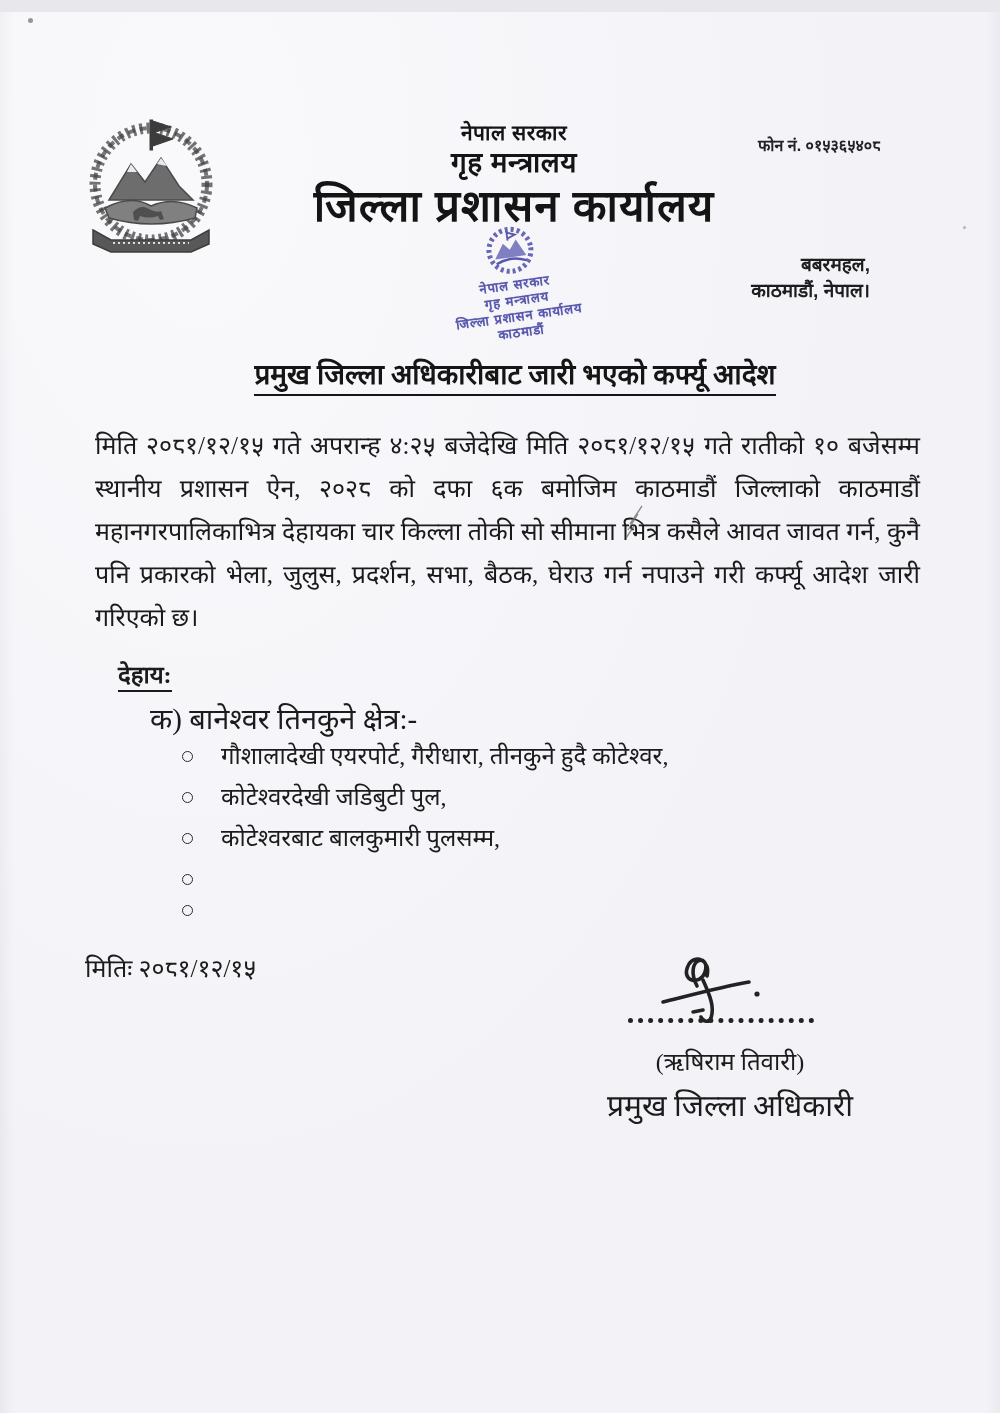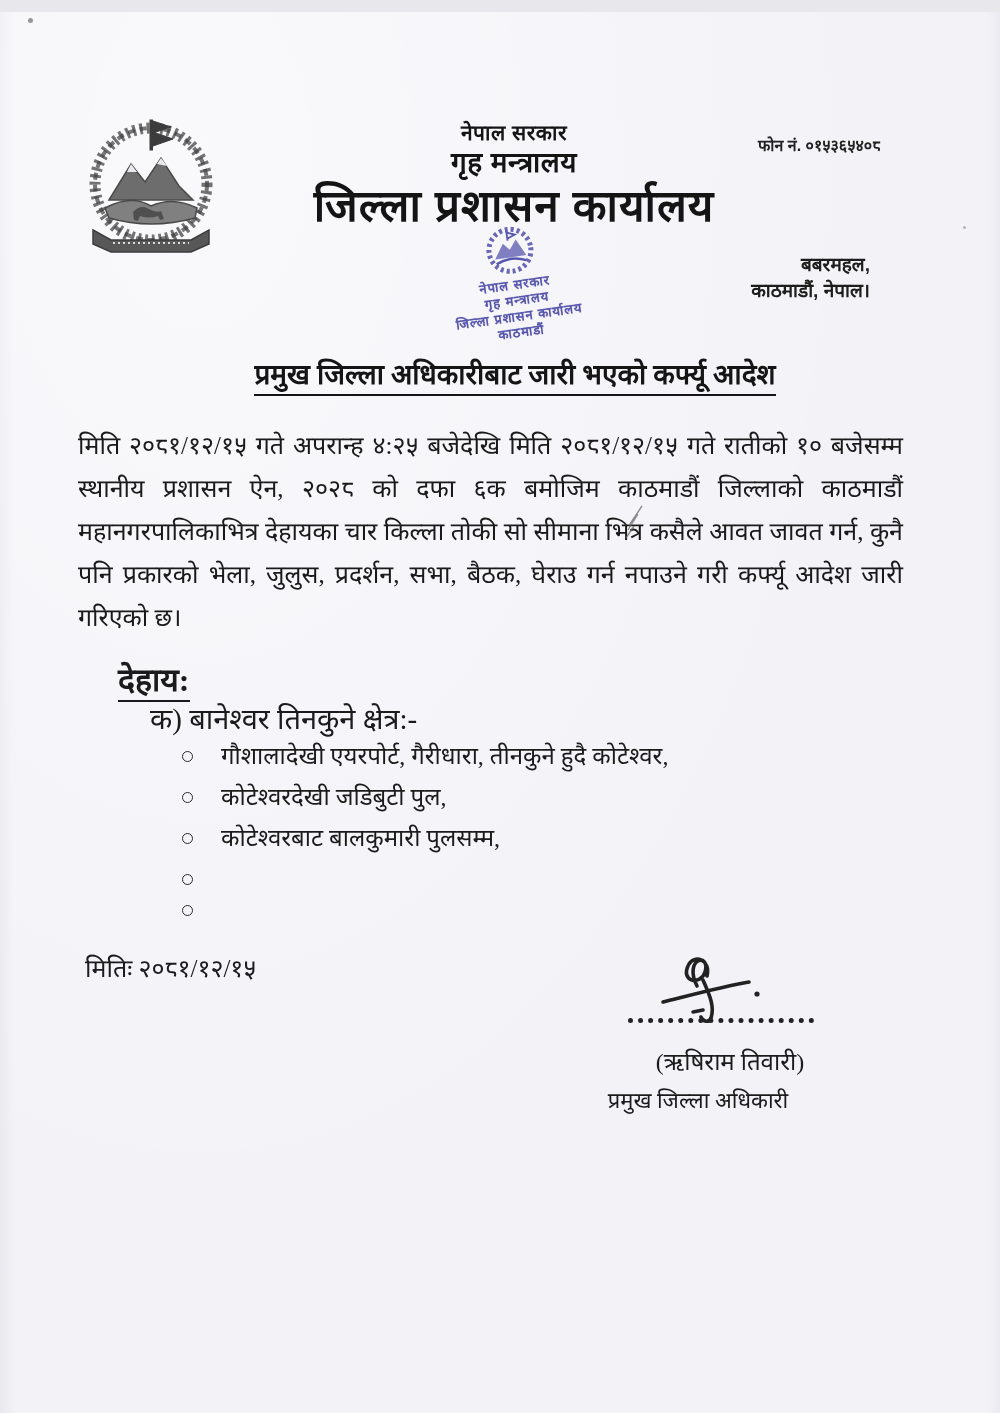--- a/index.html
+++ b/index.html
@@ -50,38 +50,38 @@
     text-shadow:0 0 1px rgba(74,74,168,.35);}
   .stamp svg{display:block;margin:0 auto 1px auto;}
   
   .doc-title{
     left:0;top:342px;width:1000px;text-align:center;transform:translateX(15px);
     font-size:28px;font-weight:600;color:#151515;
   }
   .doc-title span{border-bottom:2.5px solid #151515;padding-bottom:4px;}
   
   .body-par{
-    left:78px;top:412px;width:825px;
+    left:95px;top:412px;width:825px;
     font-size:25px;line-height:43px;text-align:justify;color:#1a1a1a;
   }
   .dehaya{
-    left:118px;top:645px;font-size:32px;font-weight:600;
+    left:118px;top:645px;font-size:24px;font-weight:600;
   }
   .dehaya span{border-bottom:2px solid #1a1a1a;padding-bottom:2px;}
   .section-label{left:150px;top:686px;font-size:29px;}
   .bullet-list{left:182px;top:728px;width:740px;}
   .bullet-row{display:flex;align-items:flex-start;margin-bottom:9px;font-size:24px;line-height:32px;gap:8px;}
   .ring{flex:0 0 auto;width:9px;height:9px;border:1.6px solid #2a2a2a;border-radius:50%;
     margin:11px 20px 0 0;}
   
   .foot-date{left:85px;top:938px;font-size:25px;}
   .sig{left:645px;top:938px;width:160px;height:78px;}
   .dotline{left:628px;top:1006px;width:186px;border-bottom:5px dotted #232323;}
   .sig-name{left:612px;top:1032px;width:236px;text-align:center;font-size:24px;}
-  .sig-post{left:573px;top:1072px;width:250px;text-align:center;font-size:22px;}
+  .sig-post{left:605px;top:1072px;width:250px;text-align:center;font-size:30px;}
   
   .tick{left:622px;top:492px;width:26px;height:36px;opacity:.75;}
   .speck1{left:28px;top:6px;width:5px;height:5px;background:#555;border-radius:50%;opacity:.6;}
   .speck2{left:963px;top:214px;width:3px;height:3px;background:#777;border-radius:50%;opacity:.5;}
 </style>
 </head>
 <body>
 
 <div class="page">
 

